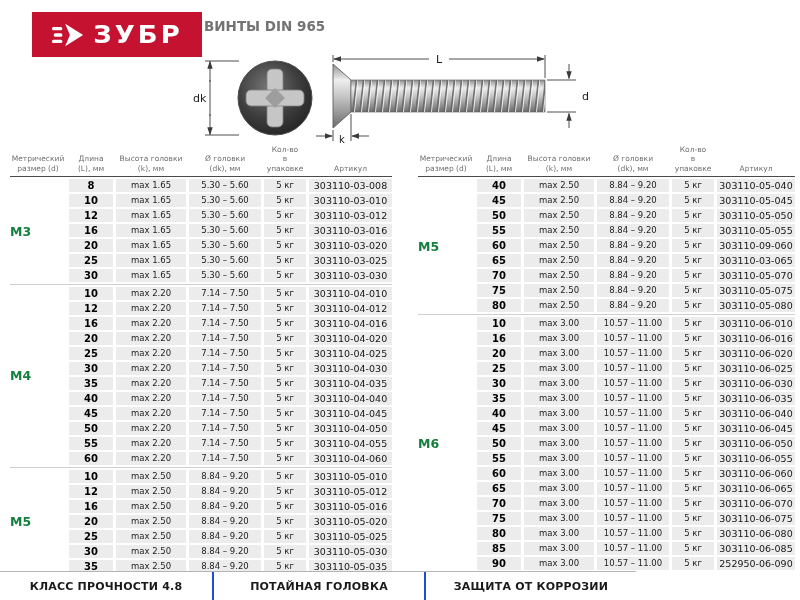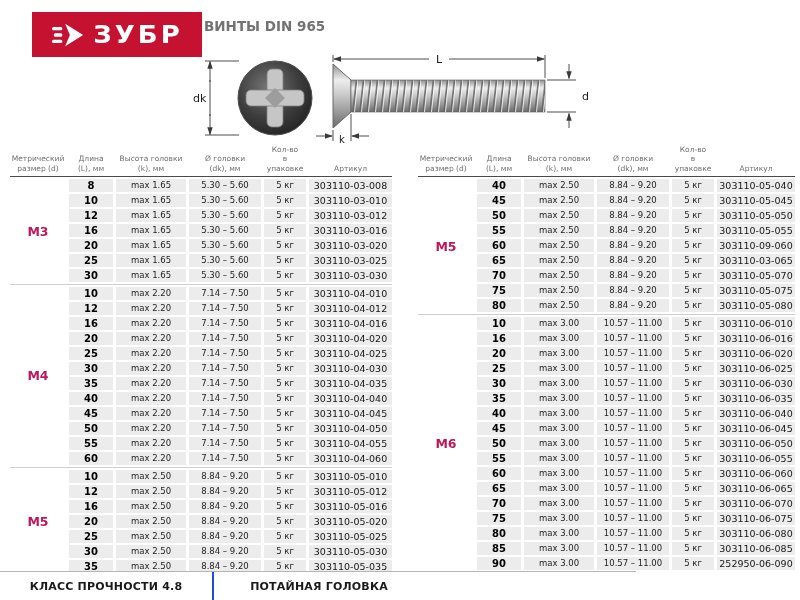--- a/index.html
+++ b/index.html
@@ -36,21 +36,21 @@
   }
   .th{
     font-size:7.5px;line-height:1.25;color:#6e6e6e;text-align:center;
     display:flex;flex-direction:column;justify-content:flex-end;
   }
   .row{margin-bottom:2px;}
   .group{position:relative;}
   .group + .group{border-top:1px solid #cfcfcf;padding-top:2px;margin-top:1px;}
   .glabel{
     position:absolute;left:0;top:50%;width:56px;transform:translateY(-50%);
-    text-align:center;font-weight:bold;font-size:12.5px;color:#be185d;
+    font-weight:bold;font-size:12.5px;color:#15803d;
   }
   .cell{
     background:#ececec;height:13px;line-height:13px;text-align:center;
     font-size:8.5px;color:#222;white-space:nowrap;overflow:hidden;
   }
   .cell.c0{background:transparent;}
   .cell.c1{font-weight:bold;font-size:10px;color:#000;}
   .cell.c5{font-size:9.5px;color:#161616;}
   
   .footer{
@@ -637,13 +637,14 @@
           <div class="cell c4">5 кг</div>
           <div class="cell c5">252950-06-090</div>
         </div>
       </div>
     </div>
   </div>
 
 <div class="footer">
   <div class="footer-cell">КЛАСС ПРОЧНОСТИ 4.8</div>
   <div class="footer-cell">ПОТАЙНАЯ ГОЛОВКА</div>
+  <div class="footer-cell">ЗАЩИТА ОТ КОРРОЗИИ</div>
 </div>
 
 </body></html>

